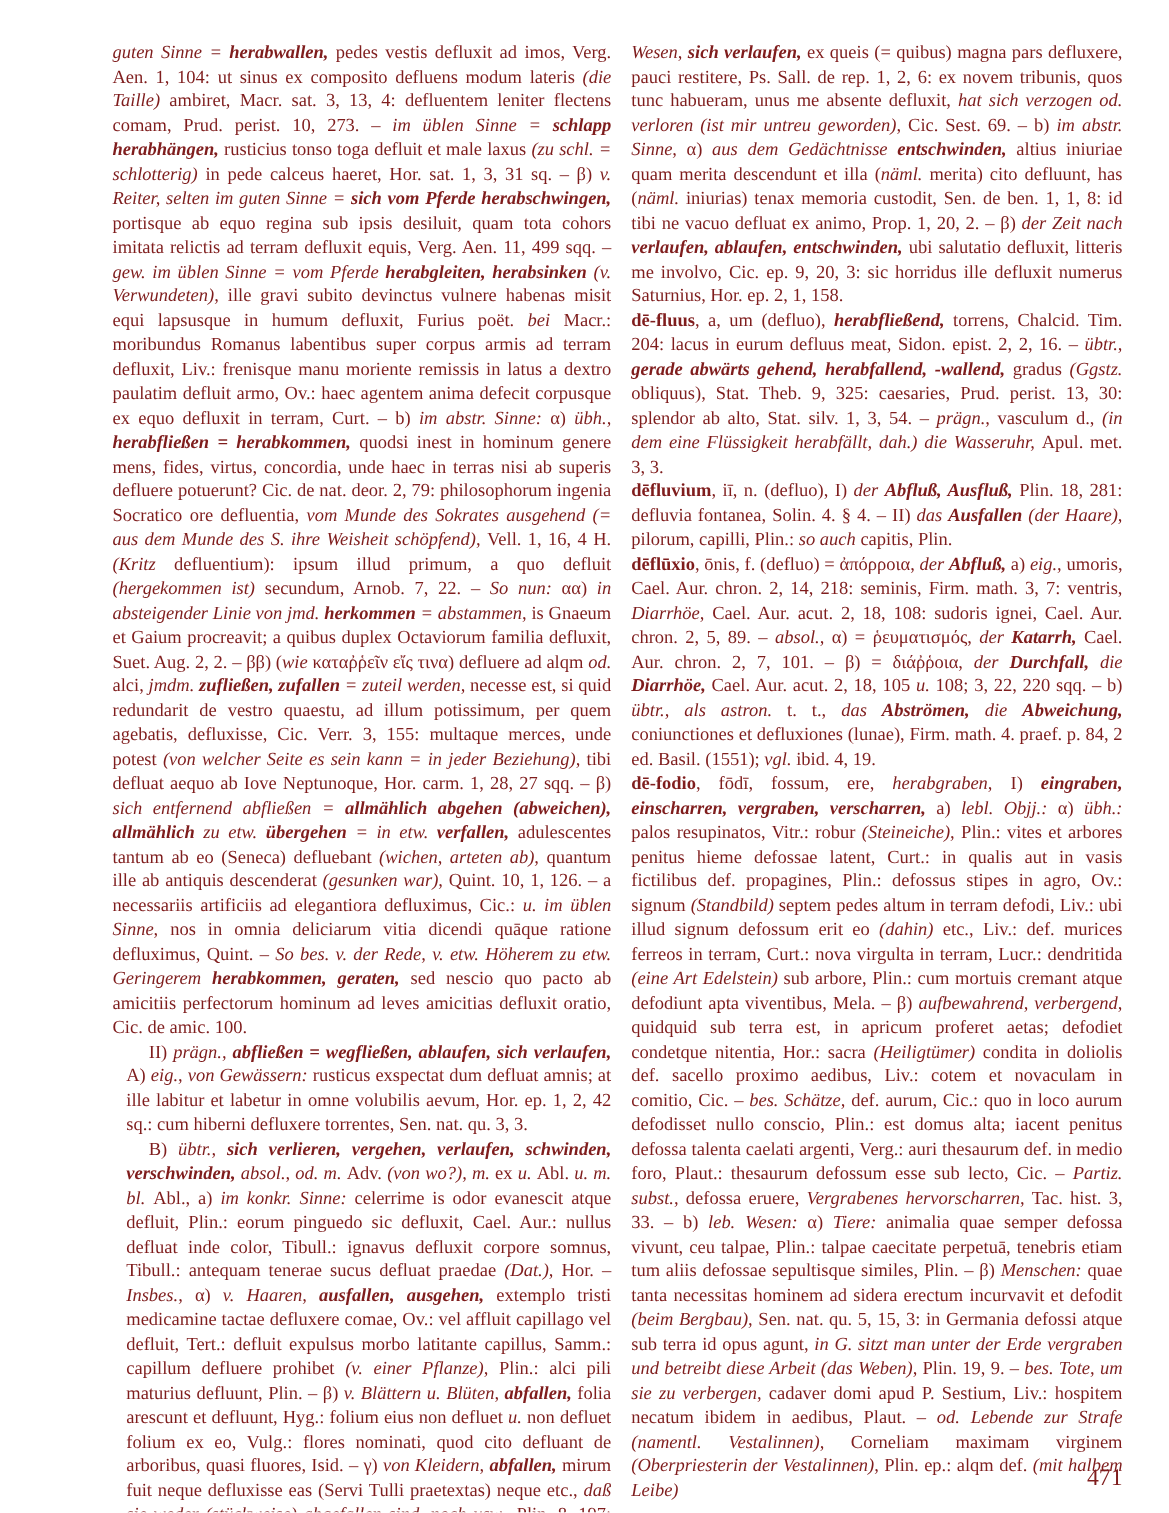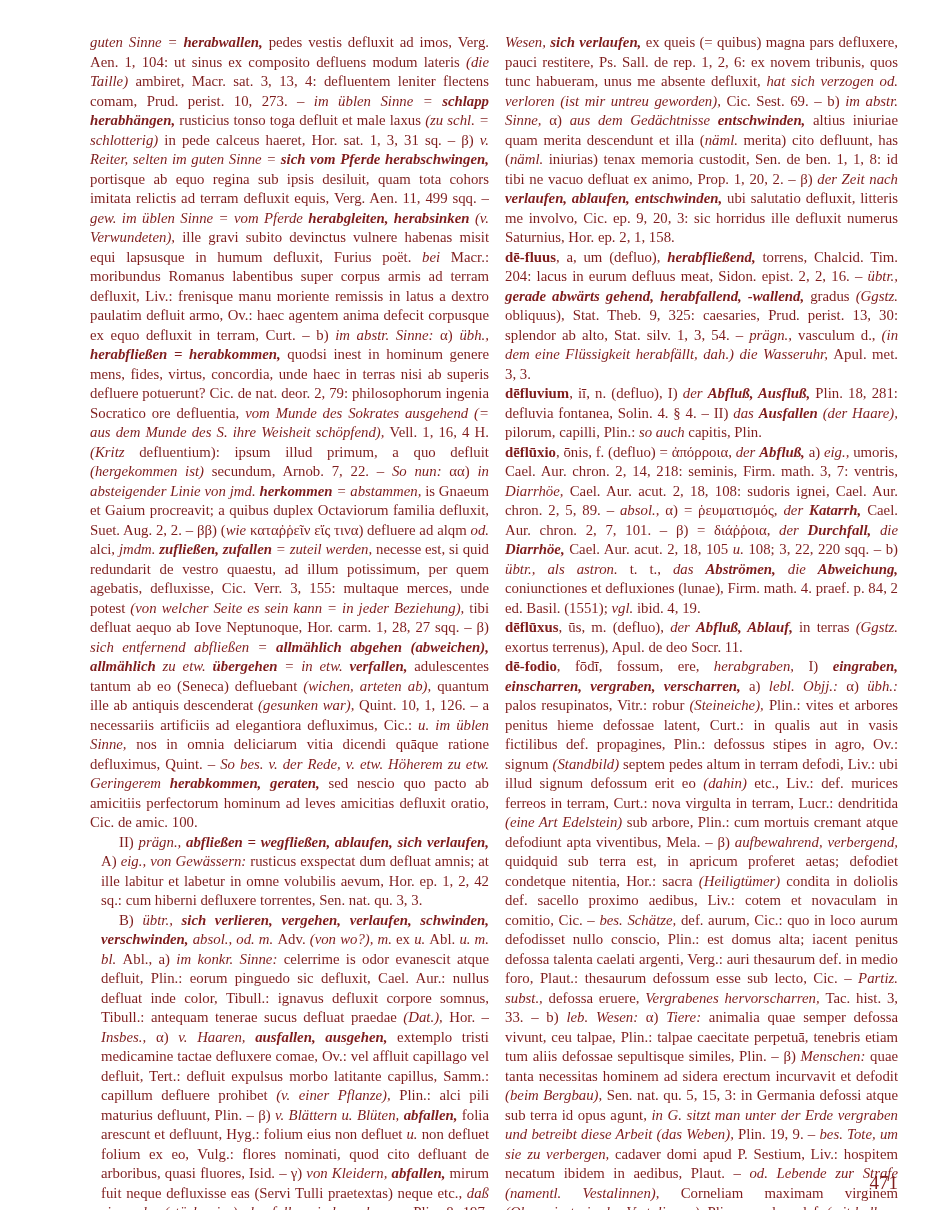--- a/index.html
+++ b/index.html
@@ -43,17 +43,16 @@
   <div class="col col-left" id="col-left">
       <p class="para"><span class="it">guten Sinne = </span><span class="bi">herabwallen, </span><span>pedes vestis defluxit ad imos, Verg. Aen. 1, 104: ut sinus ex composito defluens modum lateris </span><span class="it">(die Taille) </span><span>ambiret, Macr. sat. 3, 13, 4: defluentem leniter flectens comam, Prud. perist. 10, 273. – </span><span class="it">im üblen Sinne = </span><span class="bi">schlapp herabhängen, </span><span>rusticius tonso toga defluit et male laxus </span><span class="it">(zu schl. = schlotterig) </span><span>in pede calceus haeret, Hor. sat. 1, 3, 31 sq. – β) </span><span class="it">v. Reiter, selten im guten Sinne = </span><span class="bi">sich vom Pferde herabschwingen, </span><span>portisque ab equo regina sub ipsis desiluit, quam tota cohors imitata relictis ad terram defluxit equis, Verg. Aen. 11, 499 sqq. – </span><span class="it">gew. im üblen Sinne = vom Pferde </span><span class="bi">herabgleiten, herabsinken </span><span class="it">(v. Verwundeten), </span><span>ille gravi subito devinctus vulnere habenas misit equi lapsusque in humum defluxit, Furius poët. </span><span class="it">bei </span><span>Macr.: moribundus Romanus labentibus super corpus armis ad terram defluxit, Liv.: frenisque manu moriente remissis in latus a dextro paulatim defluit armo, Ov.: haec agentem anima defecit corpusque ex equo defluxit in terram, Curt. – b) </span><span class="it">im abstr. Sinne: </span><span>α) </span><span class="it">übh., </span><span class="bi">herabfließen = herabkommen, </span><span>quodsi inest in hominum genere mens, fides, virtus, concordia, unde haec in terras nisi ab superis defluere potuerunt? Cic. de nat. deor. 2, 79: philosophorum ingenia Socratico ore defluentia, </span><span class="it">vom Munde des Sokrates ausgehend (= aus dem Munde des S. ihre Weisheit schöpfend), </span><span>Vell. 1, 16, 4 H. </span><span class="it">(Kritz </span><span>defluentium): ipsum illud primum, a quo defluit </span><span class="it">(hergekommen ist) </span><span>secundum, Arnob. 7, 22. – </span><span class="it">So nun: </span><span>αα) </span><span class="it">in absteigender Linie von jmd. </span><span class="bi">herkommen </span><span class="it">= abstammen, </span><span>is Gnaeum et Gaium procreavit; a quibus duplex Octaviorum familia defluxit, Suet. Aug. 2, 2. – ββ) (</span><span class="it">wie </span><span>καταῤῥεῖν εἴς τινα) defluere ad alqm </span><span class="it">od. </span><span>alci, </span><span class="it">jmdm. </span><span class="bi">zufließen, zufallen </span><span class="it">= zuteil werden, </span><span>necesse est, si quid redundarit de vestro quaestu, ad illum potissimum, per quem agebatis, defluxisse, Cic. Verr. 3, 155: multaque merces, unde potest </span><span class="it">(von welcher Seite es sein kann = in jeder Beziehung), </span><span>tibi defluat aequo ab Iove Neptunoque, Hor. carm. 1, 28, 27 sqq. – β) </span><span class="it">sich entfernend abfließen = </span><span class="bi">allmählich abgehen (abweichen), allmählich </span><span class="it">zu etw. </span><span class="bi">übergehen </span><span class="it">= in etw. </span><span class="bi">verfallen, </span><span>adulescentes tantum ab eo (Seneca) defluebant </span><span class="it">(wichen, arteten ab), </span><span>quantum ille ab antiquis descenderat </span><span class="it">(gesunken war), </span><span>Quint. 10, 1, 126. – a necessariis artificiis ad elegantiora defluximus, Cic.: </span><span class="it">u. im üblen Sinne, </span><span>nos in omnia deliciarum vitia dicendi quāque ratione defluximus, Quint. – </span><span class="it">So bes. v. der Rede, v. etw. Höherem zu etw. Geringerem </span><span class="bi">herabkommen, geraten, </span><span>sed nescio quo pacto ab amicitiis perfectorum hominum ad leves amicitias defluxit oratio, Cic. de amic. 100.</span></p>
       <p class="para indent"><span>II) </span><span class="it">prägn., </span><span class="bi">abfließen = wegfließen, ablaufen, sich verlaufen, </span><span>A) </span><span class="it">eig., von Gewässern: </span><span>rusticus exspectat dum defluat amnis; at ille labitur et labetur in omne volubilis aevum, Hor. ep. 1, 2, 42 sq.: cum hiberni defluxere torrentes, Sen. nat. qu. 3, 3.</span></p>
       <p class="para indent"><span>B) </span><span class="it">übtr., </span><span class="bi">sich verlieren, vergehen, verlaufen, schwinden, verschwinden, </span><span class="it">absol., od. m. </span><span>Adv. </span><span class="it">(von wo?), m. </span><span>ex </span><span class="it">u. </span><span>Abl. </span><span class="it">u. m. bl. </span><span>Abl., a) </span><span class="it">im konkr. Sinne: </span><span>celerrime is odor evanescit atque defluit, Plin.: eorum pinguedo sic defluxit, Cael. Aur.: nullus defluat inde color, Tibull.: ignavus defluxit corpore somnus, Tibull.: antequam tenerae sucus defluat praedae </span><span class="it">(Dat.), </span><span>Hor. – </span><span class="it">Insbes., </span><span>α) </span><span class="it">v. Haaren, </span><span class="bi">ausfallen, ausgehen, </span><span>extemplo tristi medicamine tactae defluxere comae, Ov.: vel affluit capillago vel defluit, Tert.: defluit expulsus morbo latitante capillus, Samm.: capillum defluere prohibet </span><span class="it">(v. einer Pflanze), </span><span>Plin.: alci pili maturius defluunt, Plin. – β) </span><span class="it">v. Blättern u. Blüten, </span><span class="bi">abfallen, </span><span>folia arescunt et defluunt, Hyg.: folium eius non defluet </span><span class="it">u. </span><span>non defluet folium ex eo, Vulg.: flores nominati, quod cito defluant de arboribus, quasi fluores, Isid. – γ) </span><span class="it">von Kleidern, </span><span class="bi">abfallen, </span><span>mirum fuit neque defluxisse eas (Servi Tulli praetextas) neque etc., </span><span class="it">daß sie weder (stückweise) abgefallen sind, noch usw., </span><span>Plin. 8, 197: semel obsoleti coloris tunica collo inserta non ante deponitur aut mutatur, quam diuturnā carie in pannulos defluxerit defrustata, Amm. 31, 2, 5. – δ) </span></p>
     </div>
   <div class="col col-right" id="col-right">
       <p class="para"><span class="it">Wesen, </span><span class="bi">sich verlaufen, </span><span>ex queis (= quibus) magna pars defluxere, pauci restitere, Ps. Sall. de rep. 1, 2, 6: ex novem tribunis, quos tunc habueram, unus me absente defluxit, </span><span class="it">hat sich verzogen od. verloren (ist mir untreu geworden), </span><span>Cic. Sest. 69. – b) </span><span class="it">im abstr. Sinne, </span><span>α) </span><span class="it">aus dem Gedächtnisse </span><span class="bi">entschwinden, </span><span>altius iniuriae quam merita descendunt et illa (</span><span class="it">näml. </span><span>merita) cito defluunt, has (</span><span class="it">näml. </span><span>iniurias) tenax memoria custodit, Sen. de ben. 1, 1, 8: id tibi ne vacuo defluat ex animo, Prop. 1, 20, 2. – β) </span><span class="it">der Zeit nach </span><span class="bi">verlaufen, ablaufen, entschwinden, </span><span>ubi salutatio defluxit, litteris me involvo, Cic. ep. 9, 20, 3: sic horridus ille defluxit numerus Saturnius, Hor. ep. 2, 1, 158.</span></p>
       <p class="para"><span class="bd">dē-fluus</span><span>, a, um (defluo), </span><span class="bi">herabfließend, </span><span>torrens, Chalcid. Tim. 204: lacus in eurum defluus meat, Sidon. epist. 2, 2, 16. – </span><span class="it">übtr., </span><span class="bi">gerade abwärts gehend, herabfallend, -wallend, </span><span>gradus </span><span class="it">(Ggstz. </span><span>obliquus), Stat. Theb. 9, 325: caesaries, Prud. perist. 13, 30: splendor ab alto, Stat. silv. 1, 3, 54. – </span><span class="it">prägn., </span><span>vasculum d., </span><span class="it">(in dem eine Flüssigkeit herabfällt, dah.) die Wasseruhr, </span><span>Apul. met. 3, 3.</span></p>
       <p class="para"><span class="bd">dēfluvium</span><span>, iī, n. (defluo), I) </span><span class="it">der </span><span class="bi">Abfluß, Ausfluß, </span><span>Plin. 18, 281: defluvia fontanea, Solin. 4. § 4. – II) </span><span class="it">das </span><span class="bi">Ausfallen </span><span class="it">(der Haare), </span><span>pilorum, capilli, Plin.: </span><span class="it">so auch </span><span>capitis, Plin.</span></p>
       <p class="para"><span class="bd">dēflūxio</span><span>, ōnis, f. (defluo) = ἀπόρροια, </span><span class="it">der </span><span class="bi">Abfluß, </span><span>a) </span><span class="it">eig., </span><span>umoris, Cael. Aur. chron. 2, 14, 218: seminis, Firm. math. 3, 7: ventris, </span><span class="it">Diarrhöe, </span><span>Cael. Aur. acut. 2, 18, 108: sudoris ignei, Cael. Aur. chron. 2, 5, 89. – </span><span class="it">absol., </span><span>α) = ῥευματισμός, </span><span class="it">der </span><span class="bi">Katarrh, </span><span>Cael. Aur. chron. 2, 7, 101. – β) = διάῤῥοια, </span><span class="it">der </span><span class="bi">Durchfall, </span><span class="it">die </span><span class="bi">Diarrhöe, </span><span>Cael. Aur. acut. 2, 18, 105 </span><span class="it">u. </span><span>108; 3, 22, 220 sqq. – b) </span><span class="it">übtr., als astron. </span><span>t. t., </span><span class="it">das </span><span class="bi">Abströmen, </span><span class="it">die </span><span class="bi">Abweichung, </span><span>coniunctiones et defluxiones (lunae), Firm. math. 4. praef. p. 84, 2 ed. Basil. (1551); </span><span class="it">vgl. </span><span>ibid. 4, 19.</span></p>
-      <p class="para"><span class="bd">dēflūxus</span><span>, ūs, m. (defluo), </span><span class="it">der </span><span class="bi">Abfluß, Ablauf, </span><span>in terras </span><span class="it">(Ggstz. </span><span>exortus terrenus), Apul. de deo Socr. 11.</span></p>
       <p class="para"><span class="bd">dē-fodio</span><span>, fōdī, fossum, ere, </span><span class="it">herabgraben, </span><span>I) </span><span class="bi">eingraben, einscharren, vergraben, verscharren, </span><span>a) </span><span class="it">lebl. Objj.: </span><span>α) </span><span class="it">übh.: </span><span>palos resupinatos, Vitr.: robur </span><span class="it">(Steineiche), </span><span>Plin.: vites et arbores penitus hieme defossae latent, Curt.: in qualis aut in vasis fictilibus def. propagines, Plin.: defossus stipes in agro, Ov.: signum </span><span class="it">(Standbild) </span><span>septem pedes altum in terram defodi, Liv.: ubi illud signum defossum erit eo </span><span class="it">(dahin) </span><span>etc., Liv.: def. murices ferreos in terram, Curt.: nova virgulta in terram, Lucr.: dendritida </span><span class="it">(eine Art Edelstein) </span><span>sub arbore, Plin.: cum mortuis cremant atque defodiunt apta viventibus, Mela. – β) </span><span class="it">aufbewahrend, verbergend, </span><span>quidquid sub terra est, in apricum proferet aetas; defodiet condetque nitentia, Hor.: sacra </span><span class="it">(Heiligtümer) </span><span>condita in doliolis def. sacello proximo aedibus, Liv.: cotem et novaculam in comitio, Cic. – </span><span class="it">bes. Schätze, </span><span>def. aurum, Cic.: quo in loco aurum defodisset nullo conscio, Plin.: est domus alta; iacent penitus defossa talenta caelati argenti, Verg.: auri thesaurum def. in medio foro, Plaut.: thesaurum defossum esse sub lecto, Cic. – </span><span class="it">Partiz. subst., </span><span>defossa eruere, </span><span class="it">Vergrabenes hervorscharren, </span><span>Tac. hist. 3, 33. – b) </span><span class="it">leb. Wesen: </span><span>α) </span><span class="it">Tiere: </span><span>animalia quae semper defossa vivunt, ceu talpae, Plin.: talpae caecitate perpetuā, tenebris etiam tum aliis defossae sepultisque similes, Plin. – β) </span><span class="it">Menschen: </span><span>quae tanta necessitas hominem ad sidera erectum incurvavit et defodit </span><span class="it">(beim Bergbau), </span><span>Sen. nat. qu. 5, 15, 3: in Germania defossi atque sub terra id opus agunt, </span><span class="it">in G. sitzt man unter der Erde vergraben und betreibt diese Arbeit (das Weben), </span><span>Plin. 19, 9. – </span><span class="it">bes. Tote, um sie zu verbergen, </span><span>cadaver domi apud P. Sestium, Liv.: hospitem necatum ibidem in aedibus, Plaut. – </span><span class="it">od. Lebende zur Strafe (namentl. Vestalinnen), </span><span>Corneliam maximam virginem </span><span class="it">(Oberpriesterin der Vestalinnen), </span><span>Plin. ep.: alqm def. </span><span class="it">(mit halbem Leibe) </span></p>
     </div>
   <div class="pageno">471</div>
 </div>
 
 </body></html>

